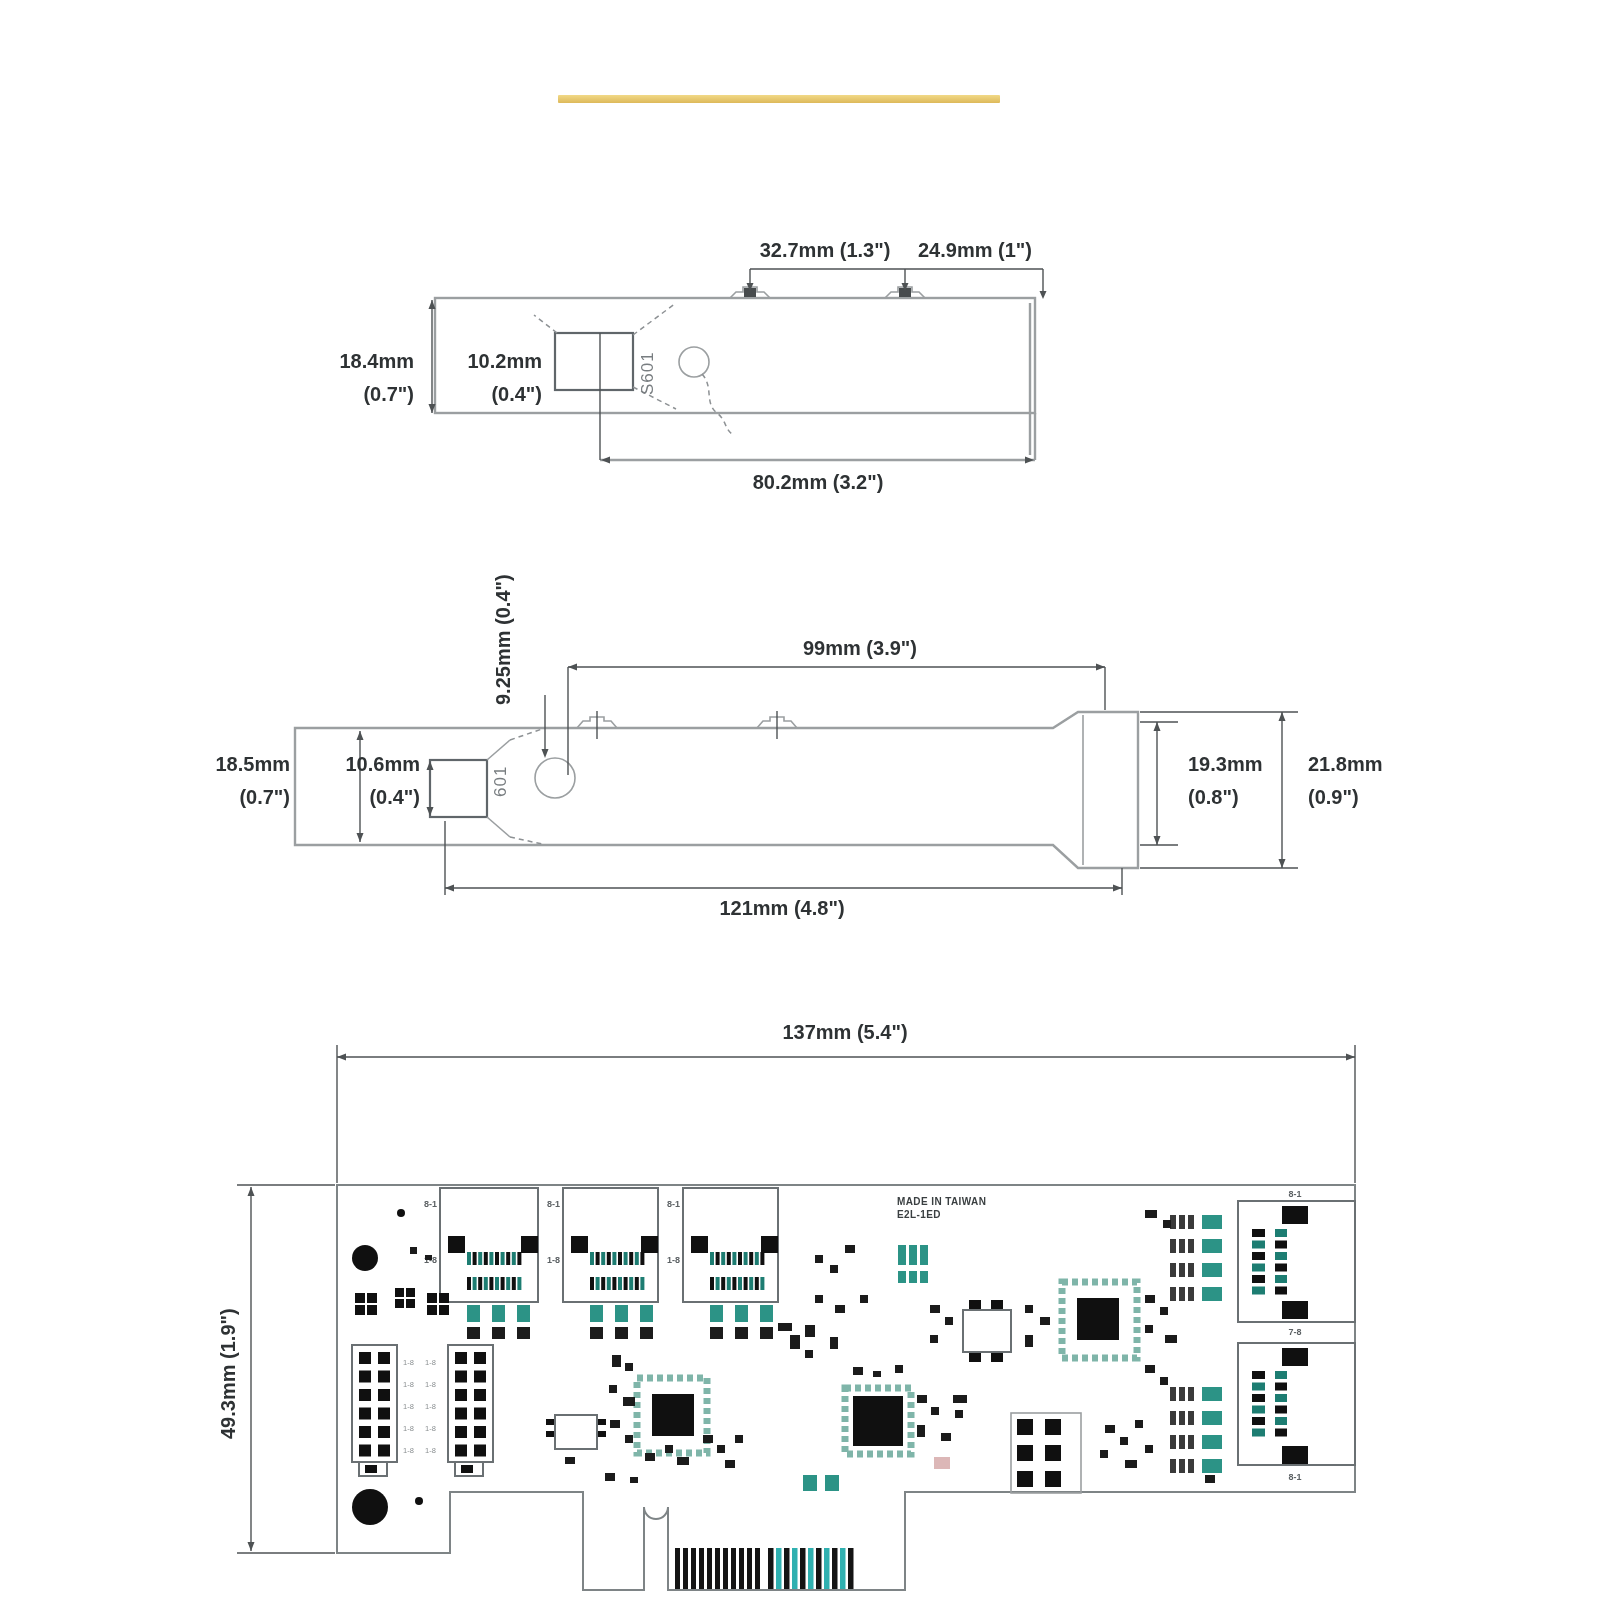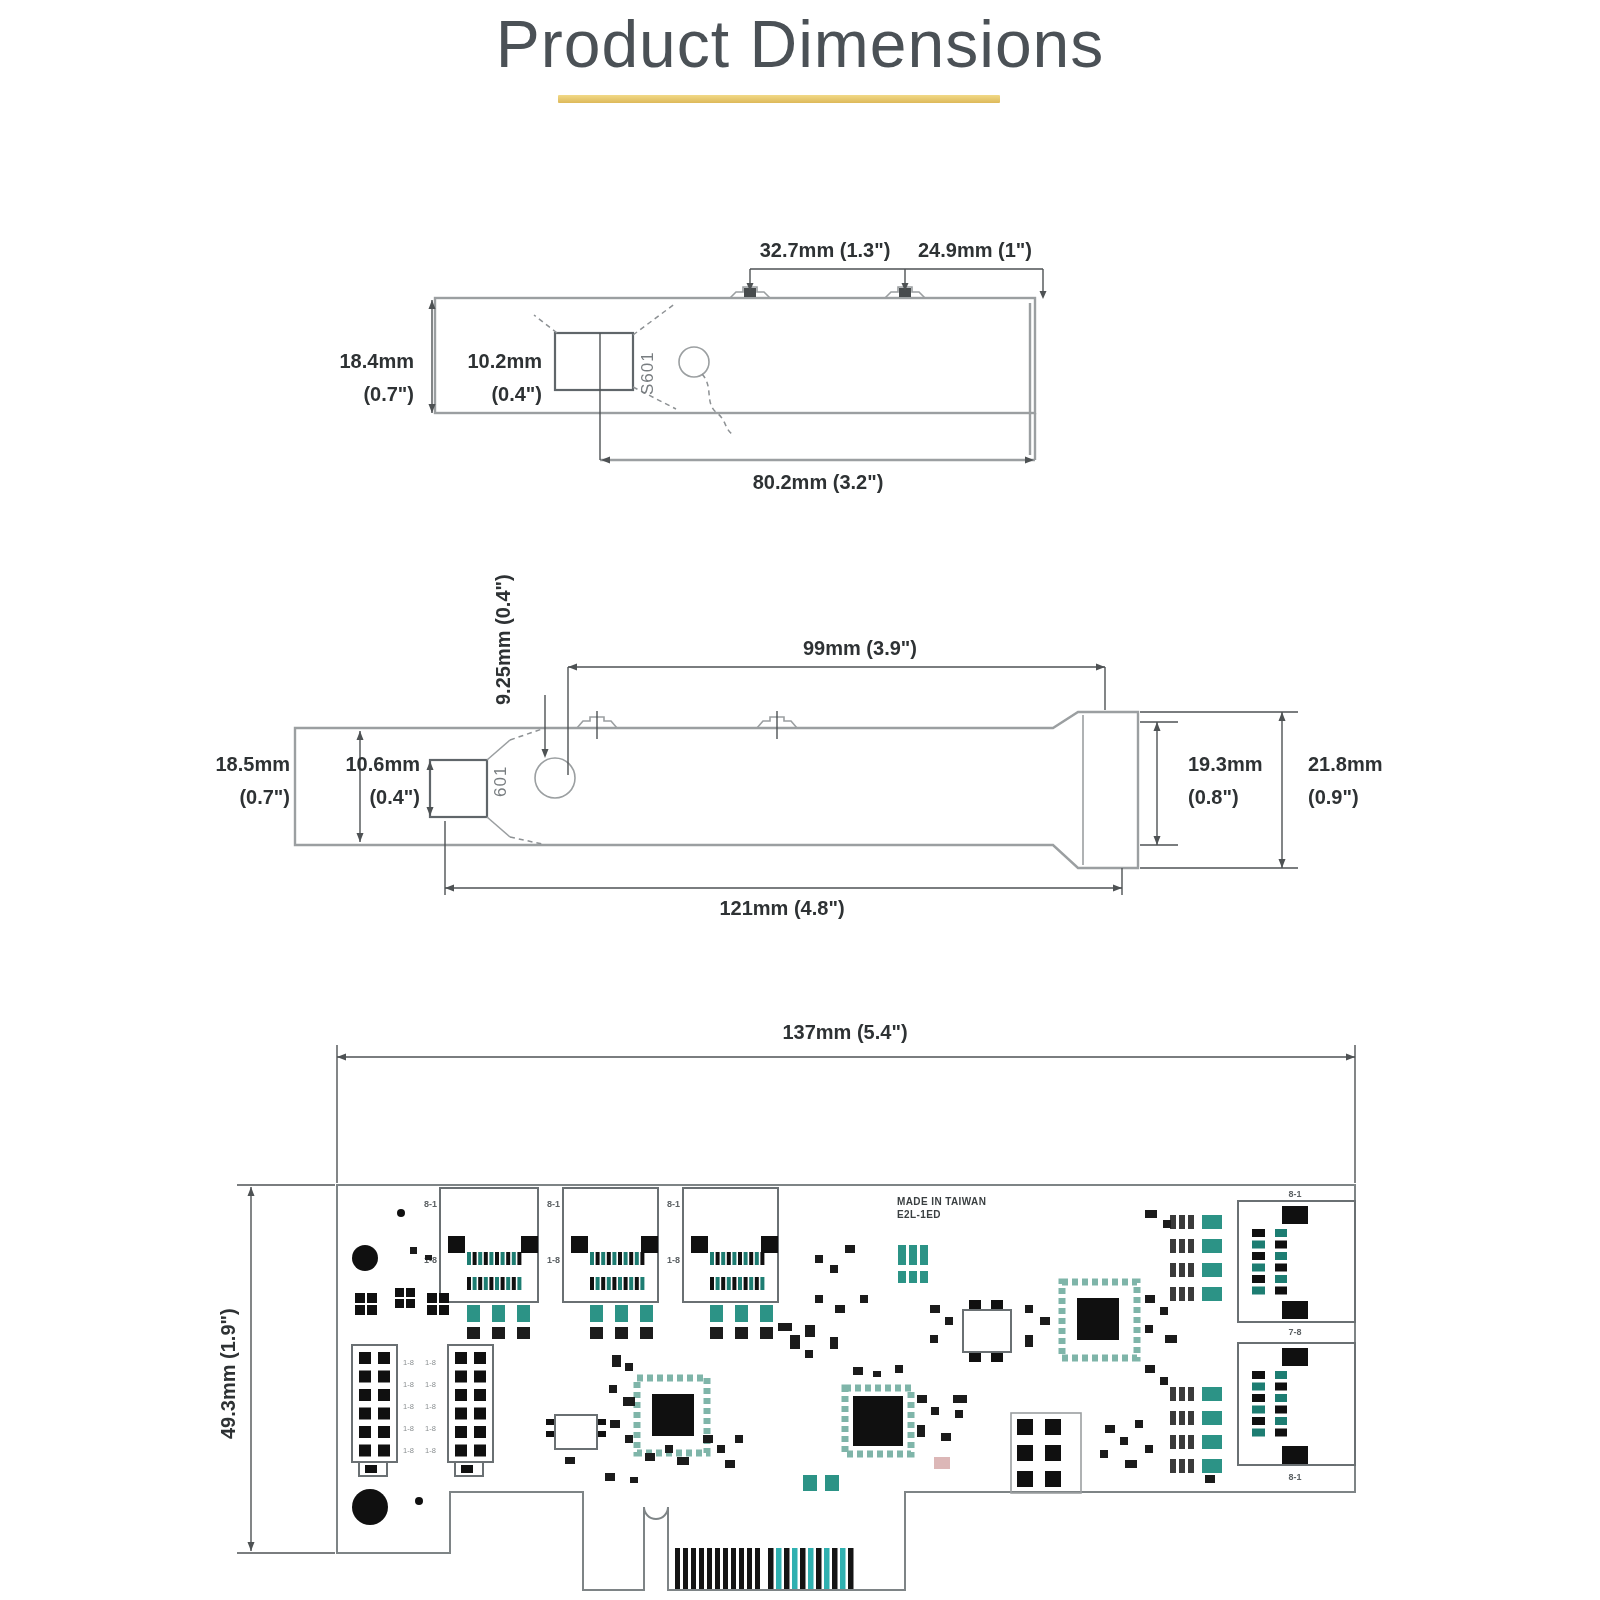--- a/index.html
+++ b/index.html
@@ -25,21 +25,20 @@
   .icring{fill:#ffffff;stroke:#7fb5a9;stroke-width:7;stroke-dasharray:6 4;}
   .pcbline{fill:#ffffff;stroke:#7e8486;stroke-width:2;}
   .fp{fill:#ffffff;stroke:#6a7073;stroke-width:2;}
   .blk{fill:#101010;}
 </style>
 </head>
 <body>
 
 <div id="stage">
 
-  <div id="title">Product Dimensions</div>
   <div id="underline"></div>
 
   <svg style="left:320px;top:215px" width="820" height="300" viewBox="0 0 820 300">
     <g>
       <rect class="outline" x="115" y="83" width="600" height="115"></rect>
       <line class="outline" x1="710" y1="88" x2="710" y2="240"></line>
       <line class="outline" x1="715" y1="198" x2="715" y2="245"></line>
       <line class="outline" x1="280" y1="245" x2="715" y2="245"></line>
 
       <path class="outline-thin" d="M410,83 L416,77 L423,77 L423,72 L437,72 L437,77 L444,77 L450,83"></path>

